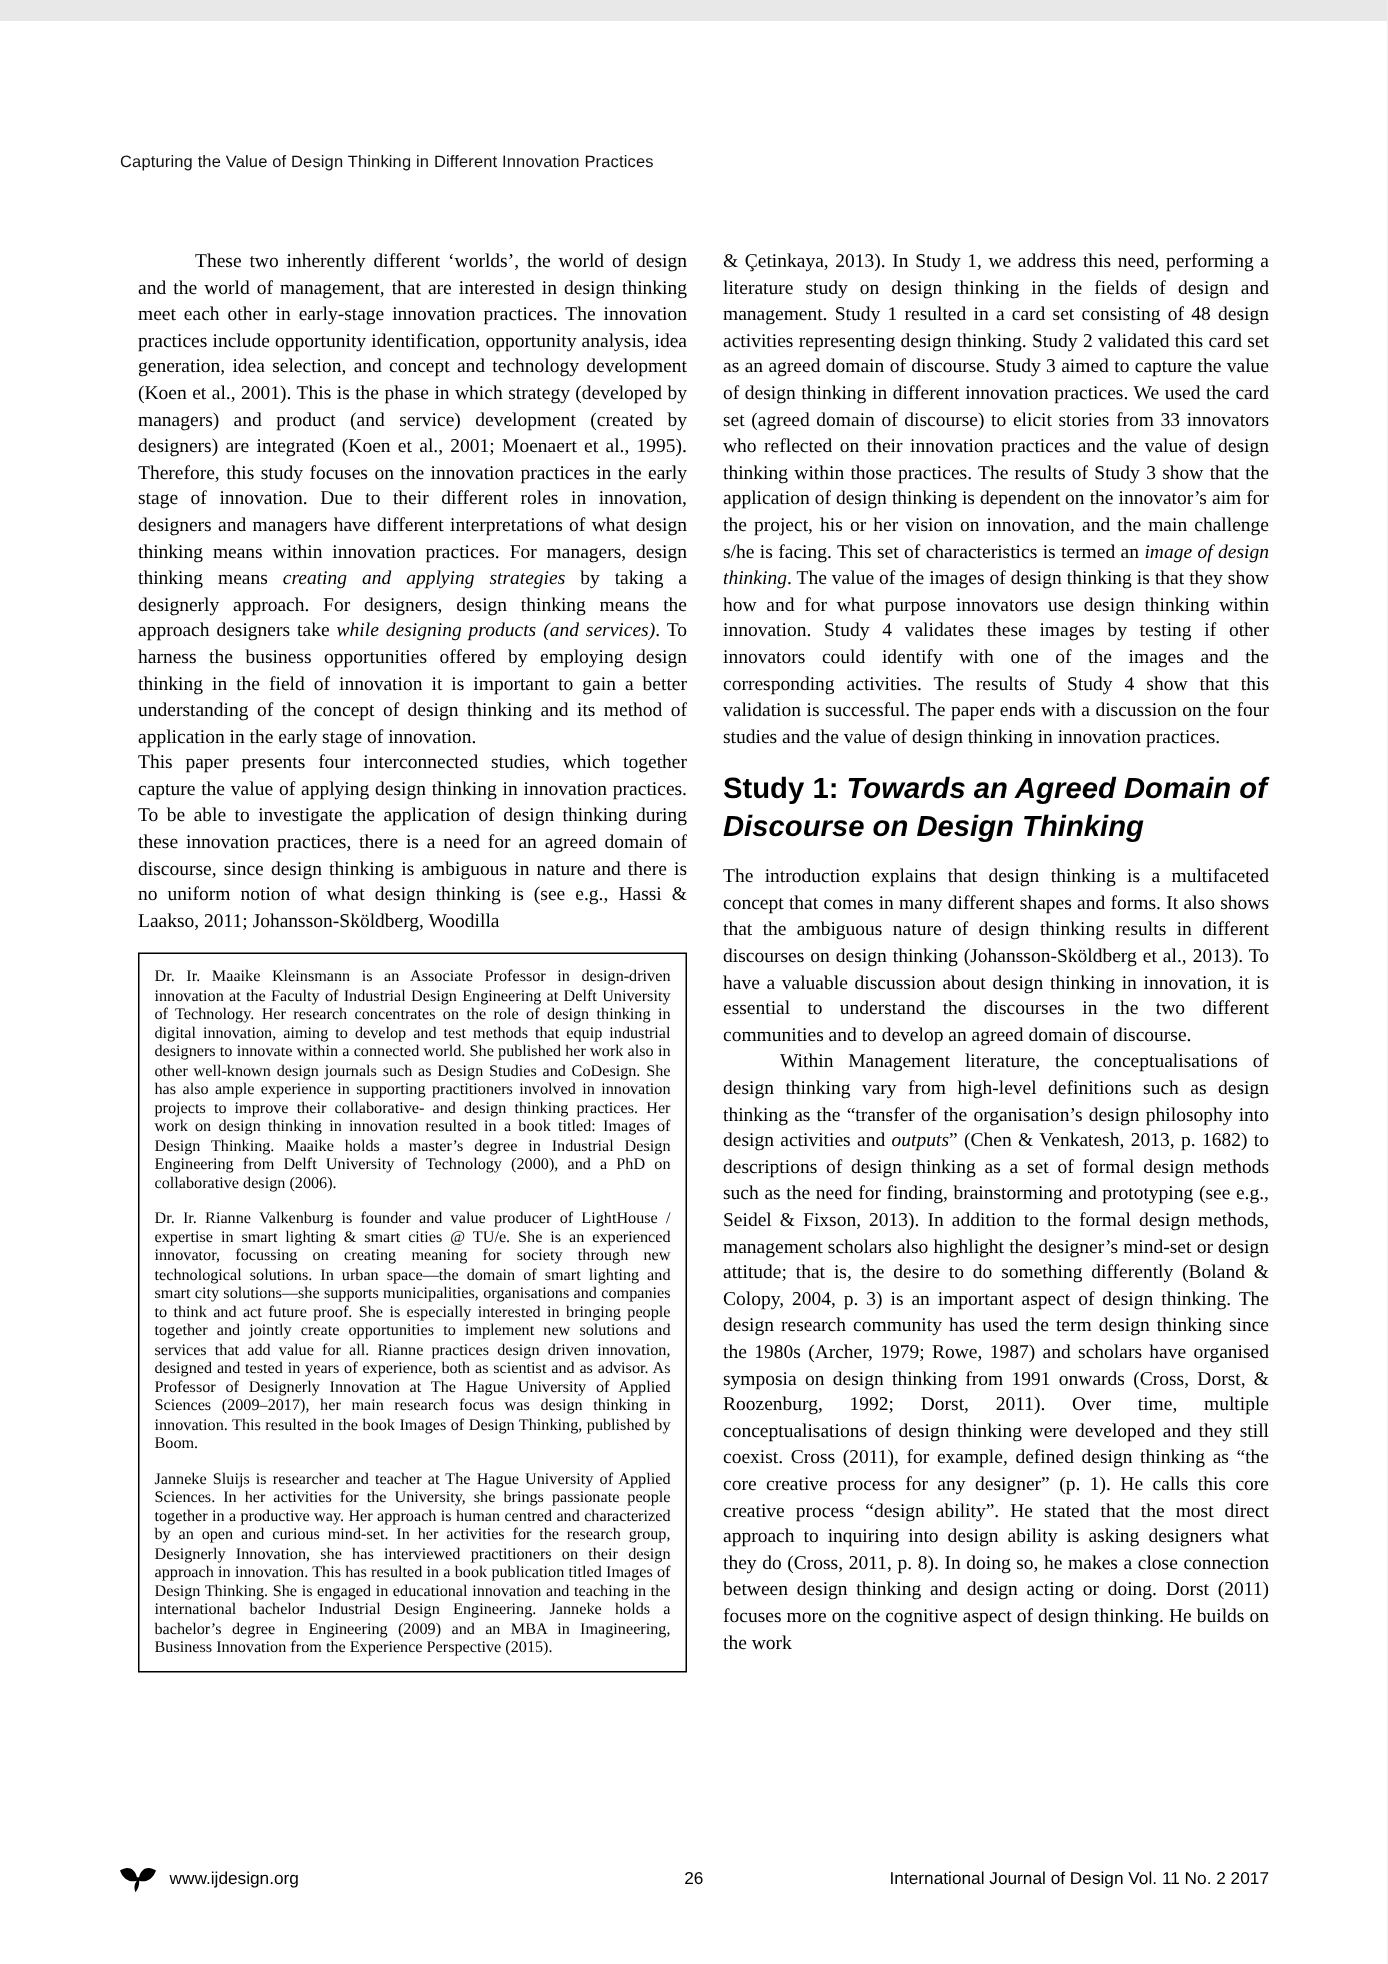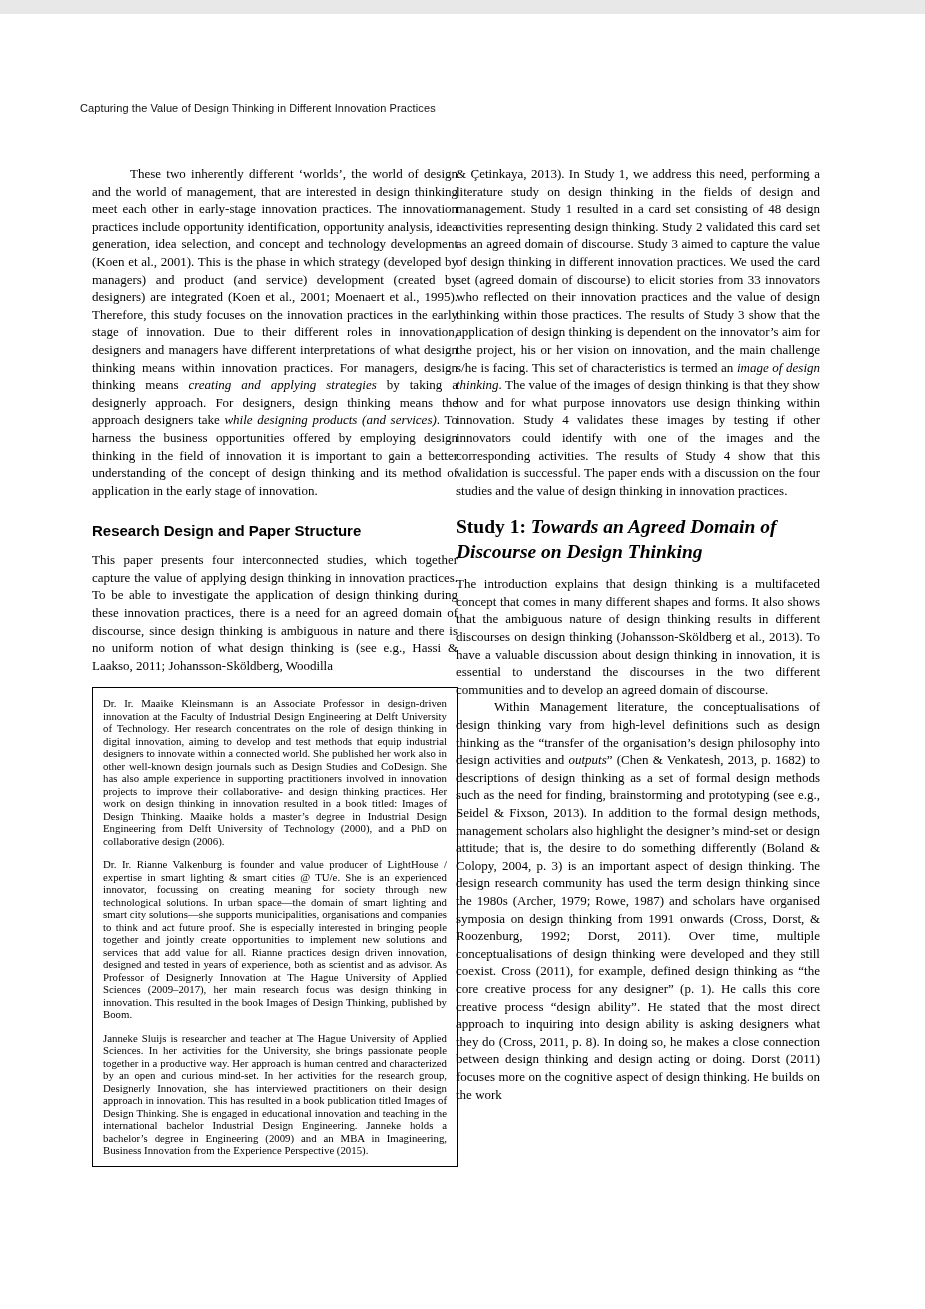--- a/index.html
+++ b/index.html
@@ -12,32 +12,32 @@
   .running-header {
     position:absolute; left:80px; top:88px;
     font-family:"Liberation Sans", sans-serif; font-size:11px; color:#111;
     letter-spacing:0.1px;
   }
   .col {
     position:absolute; top:151px;
     font-size:13px; line-height:17.6px; text-align:justify;
   }
   .col-left  { left:92px;  width:366px; }
-  .col-right { left:456px; width:364px; }
+  .col-right { left:482px; width:364px; }
   p.body { text-align:justify; }
   p.indent { text-indent:38px; }
   .it { font-style:italic; }
   .bd { font-weight:normal; }
   .section-heading {
     font-family:"Liberation Sans", sans-serif; font-weight:bold;
     font-size:15px; line-height:19px; text-align:left;
     margin:22px 0 11px 0;
   }
   .study-heading {
-    font-family:Liberation Serif, serif; font-weight:bold;
+    font-family:Liberation Sans, sans-serif; font-weight:bold;
     font-size:19.5px; line-height:25px; text-align:left;
     margin:15px 0 11px 0;
   }
   .bio-box {
     border:1px solid #000; margin-top:13px; padding:9px 10px;
     font-size:10.8px; line-height:12.5px;
   }
   .bio { text-align:justify; margin-bottom:11px; }
   .bio:last-child { margin-bottom:0; }
   .footer {
@@ -54,30 +54,39 @@
 </style>
 </head>
 <body>
 
 <div class="page">
 
   <div class="running-header">Capturing the Value of Design Thinking in Different Innovation Practices</div>
 
   <div class="col col-left">
     <p class="body indent"><span>These two inherently different ‘worlds’, the world of design and the world of management, that are interested in design thinking meet each other in early-stage innovation practices. The innovation practices include opportunity identification, opportunity analysis, idea generation, idea selection, and concept and technology development (Koen et al., 2001). This is the phase in which strategy (developed by managers) and product (and service) development (created by designers) are integrated (Koen et al., 2001; Moenaert et al., 1995). Therefore, this study focuses on the innovation practices in the early stage of innovation. Due to their different roles in innovation, designers and managers have different interpretations of what design thinking means within innovation practices. For managers, design thinking means </span><span class="it">creating and applying strategies</span><span> by taking a designerly approach. For designers, design thinking means the approach designers take </span><span class="it">while designing products (and services)</span><span>. To harness the business opportunities offered by employing design thinking in the field of innovation it is important to gain a better understanding of the concept of design thinking and its method of application in the early stage of innovation.</span></p>
-    <h2 class="section-heading">Research Design and Paper Structure</h2>
     <p class="body">This paper presents four interconnected studies, which together capture the value of applying design thinking in innovation practices. To be able to investigate the application of design thinking during these innovation practices, there is a need for an agreed domain of discourse, since design thinking is ambiguous in nature and there is no uniform notion of what design thinking is (see e.g., Hassi &amp; Laakso, 2011; Johansson-Sköldberg, Woodilla</p>
     <div class="bio-box">
       <p class="bio"><span>Dr. Ir. </span><span class="bd">Maaike Kleinsmann</span><span> is an Associate Professor in design-driven innovation at the Faculty of Industrial Design Engineering at Delft University of Technology. Her research concentrates on the role of design thinking in digital innovation, aiming to develop and test methods that equip industrial designers to innovate within a connected world. She published her work also in other well-known design journals such as Design Studies and CoDesign. She has also ample experience in supporting practitioners involved in innovation projects to improve their collaborative- and design thinking practices. Her work on design thinking in innovation resulted in a book titled: Images of Design Thinking. Maaike holds a master’s degree in Industrial Design Engineering from Delft University of Technology (2000), and a PhD on collaborative design (2006).</span></p>
       <p class="bio"><span>Dr. Ir. </span><span class="bd">Rianne Valkenburg</span><span> is founder and value producer of LightHouse / expertise in smart lighting &amp; smart cities @ TU/e. She is an experienced innovator, focussing on creating meaning for society through new technological solutions. In urban space—the domain of smart lighting and smart city solutions—she supports municipalities, organisations and companies to think and act future proof. She is especially interested in bringing people together and jointly create opportunities to implement new solutions and services that add value for all. Rianne practices design driven innovation, designed and tested in years of experience, both as scientist and as advisor. As Professor of Designerly Innovation at The Hague University of Applied Sciences (2009–2017), her main research focus was design thinking in innovation. This resulted in the book Images of Design Thinking, published by Boom.</span></p>
       <p class="bio"><span class="bd">Janneke Sluijs</span><span> is researcher and teacher at The Hague University of Applied Sciences. In her activities for the University, she brings passionate people together in a productive way. Her approach is human centred and characterized by an open and curious mind-set. In her activities for the research group, Designerly Innovation, she has interviewed practitioners on their design approach in innovation. This has resulted in a book publication titled Images of Design Thinking. She is engaged in educational innovation and teaching in the international bachelor Industrial Design Engineering. Janneke holds a bachelor’s degree in Engineering (2009) and an MBA in Imagineering, Business Innovation from the Experience Perspective (2015).</span></p>
     </div>
   </div>
 
   <div class="col col-right">
     <p class="body"><span>&amp; Çetinkaya, 2013). In Study 1, we address this need, performing a literature study on design thinking in the fields of design and management. Study 1 resulted in a card set consisting of 48 design activities representing design thinking. Study 2 validated this card set as an agreed domain of discourse. Study 3 aimed to capture the value of design thinking in different innovation practices. We used the card set (agreed domain of discourse) to elicit stories from 33 innovators who reflected on their innovation practices and the value of design thinking within those practices. The results of Study 3 show that the application of design thinking is dependent on the innovator’s aim for the project, his or her vision on innovation, and the main challenge s/he is facing. This set of characteristics is termed an </span><span class="it">image of design thinking</span><span>. The value of the images of design thinking is that they show how and for what purpose innovators use design thinking within innovation. Study 4 validates these images by testing if other innovators could identify with one of the images and the corresponding activities. The results of Study 4 show that this validation is successful. The paper ends with a discussion on the four studies and the value of design thinking in innovation practices.</span></p>
     <h1 class="study-heading"><span>Study 1: </span><span class="it">Towards an Agreed Domain of Discourse on Design Thinking</span></h1>
     <p class="body">The introduction explains that design thinking is a multifaceted concept that comes in many different shapes and forms. It also shows that the ambiguous nature of design thinking results in different discourses on design thinking (Johansson-Sköldberg et al., 2013). To have a valuable discussion about design thinking in innovation, it is essential to understand the discourses in the two different communities and to develop an agreed domain of discourse.</p>
     <p class="body indent"><span>Within Management literature, the conceptualisations of design thinking vary from high-level definitions such as design thinking as the “transfer of the organisation’s design philosophy into design activities and </span><span class="it">outputs</span><span>” (Chen &amp; Venkatesh, 2013, p. 1682) to descriptions of design thinking as a set of formal design methods such as the need for finding, brainstorming and prototyping (see e.g., Seidel &amp; Fixson, 2013). In addition to the formal design methods, management scholars also highlight the designer’s mind-set or design attitude; that is, the desire to do something differently (Boland &amp; Colopy, 2004, p. 3) is an important aspect of design thinking. The design research community has used the term design thinking since the 1980s (Archer, 1979; Rowe, 1987) and scholars have organised symposia on design thinking from 1991 onwards (Cross, Dorst, &amp; Roozenburg, 1992; Dorst, 2011). Over time, multiple conceptualisations of design thinking were developed and they still coexist. Cross (2011), for example, defined design thinking as “the core creative process for any designer” (p. 1). He calls this core creative process “design ability”. He stated that the most direct approach to inquiring into design ability is asking designers what they do (Cross, 2011, p. 8). In doing so, he makes a close connection between design thinking and design acting or doing. Dorst (2011) focuses more on the cognitive aspect of design thinking. He builds on the work</span></p>
   </div>
 
+  <div class="footer">
+    <span class="logo">
+      <svg width="26" height="18" viewBox="0 0 26 18" aria-hidden="true">
+        <path d="M1,3 C6,-0.5 11,1.5 12.3,7.5 L13.7,7.5 C15,1.5 20,-0.5 25,3 C23,9 18,11.2 13.8,9.8 C14,12.8 13,15.8 11.3,17.5 C10,14.5 10.8,11.5 12.2,9.8 C8,11.2 3,9 1,3 Z" fill="#000"></path>
+      </svg>
+    </span>
+    <span class="site">www.ijdesign.org</span>
+    <span class="page-num">26</span>
+    <span class="journal">International Journal of Design Vol. 11 No. 2 2017</span>
+  </div>
 
 </div>
 
 </body></html>

